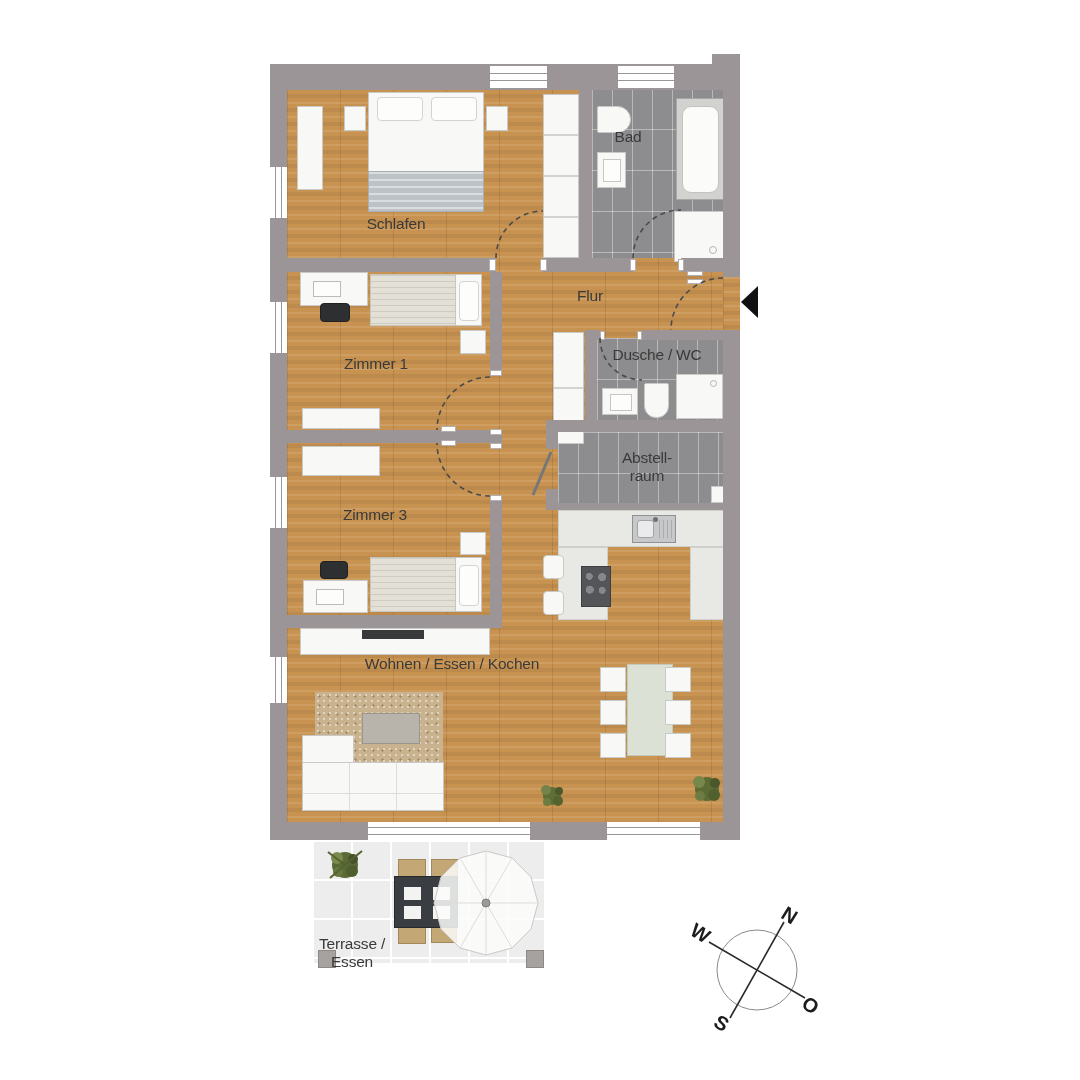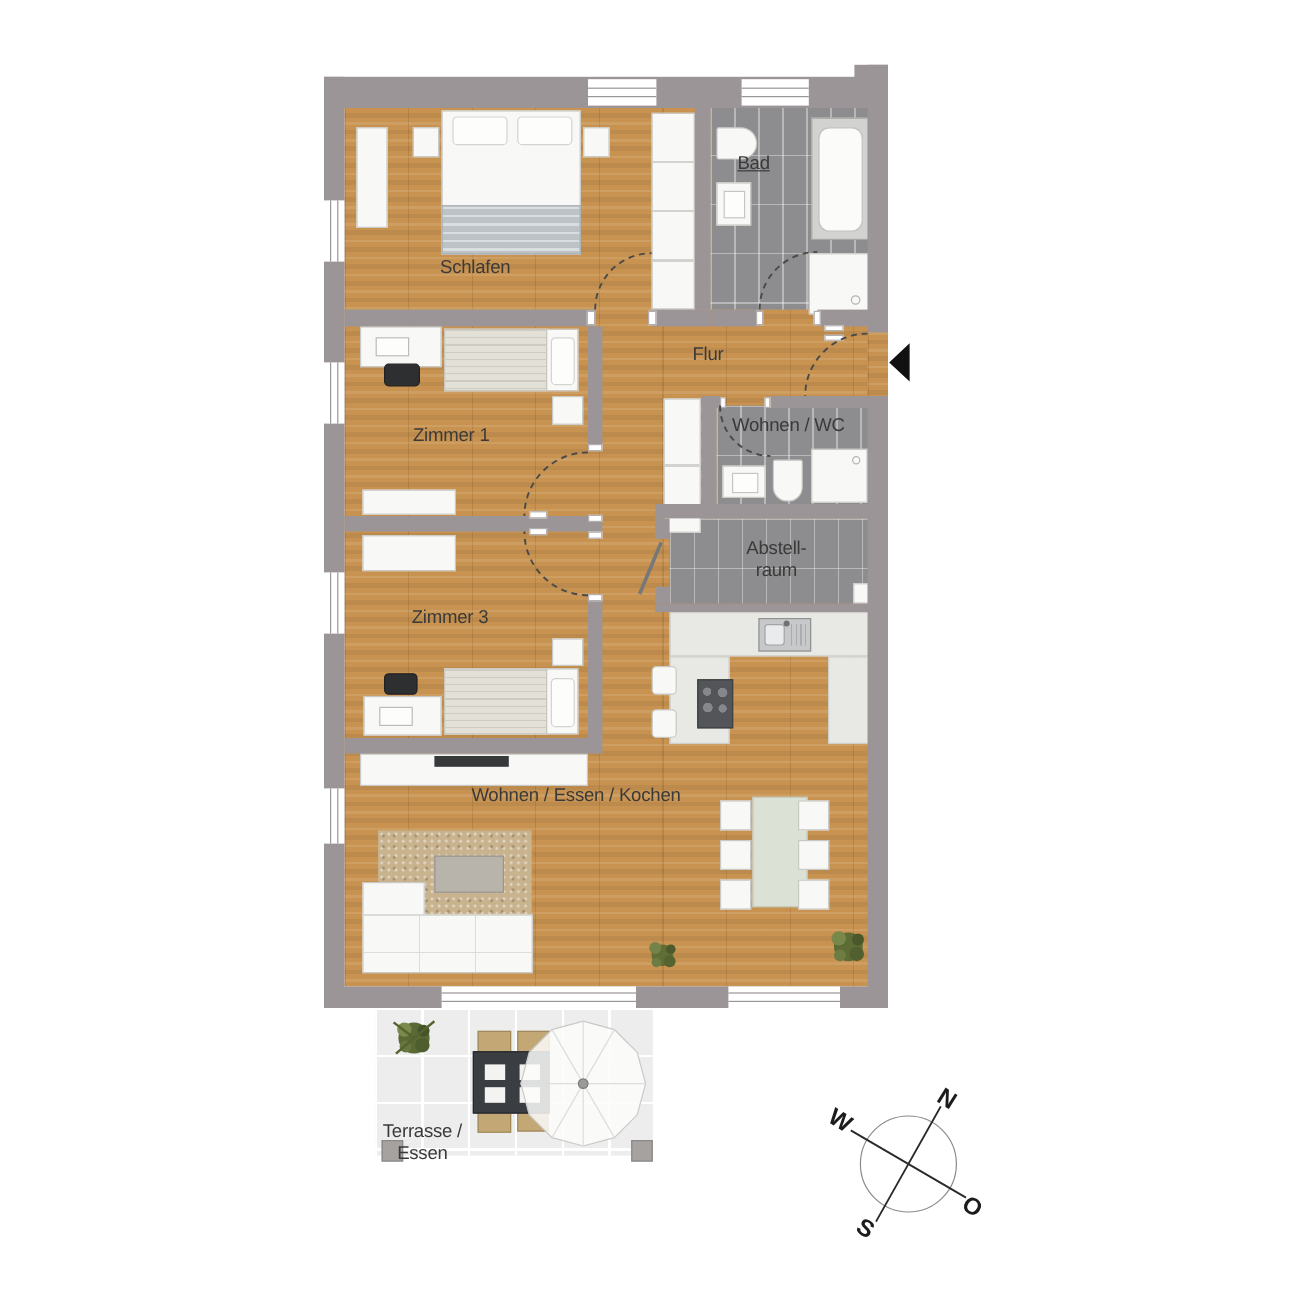--- a/index.html
+++ b/index.html
@@ -267,28 +267,28 @@
       <line x1="784" y1="922" x2="730" y2="1018" stroke="#2a2a2a" stroke-width="1.6"></line>
       <line x1="709" y1="942" x2="805" y2="998" stroke="#2a2a2a" stroke-width="1.6"></line>
       <text x="789" y="922" text-anchor="middle" transform="rotate(32 789 916)">N</text>
       <text x="700" y="940" text-anchor="middle" transform="rotate(32 700 934)">W</text>
       <text x="721" y="1030" text-anchor="middle" transform="rotate(32 721 1024)">S</text>
       <text x="810" y="1012" text-anchor="middle" transform="rotate(32 810 1006)">O</text>
     </g>
   </svg>
 
   <div class="label" style="left:396px;top:224px;">Schlafen</div>
-  <div class="label" style="left:628px;top:137px;text-decoration:underline;">Bad</div>
+  <div class="label" style="left:628px;top:137px;">Bad</div>
   <div class="label" style="left:590px;top:296px;">Flur</div>
   <div class="label" style="left:376px;top:364px;">Zimmer 1</div>
-  <div class="label" style="left:657px;top:355px;">Wohnen / WC</div>
+  <div class="label" style="left:657px;top:355px;">Dusche / WC</div>
   <div class="label" style="left:647px;top:467px;">
     <span style="display:block;">Abstell-</span>
     <span style="display:block;">raum</span>
   </div>
   <div class="label" style="left:375px;top:515px;">Zimmer 3</div>
-  <div class="label" style="left:480px;top:664px;text-align:right;">Wohnen / Essen / Kochen</div>
+  <div class="label" style="left:452px;top:664px;text-align:right;">Wohnen / Essen / Kochen</div>
   <div class="label" style="left:352px;top:929px;">
     <span style="display:block;margin-top:48px;">Terrasse /</span>
     <span style="display:block;">Essen</span>
   </div>
 
 </div>
 
 </body></html>

